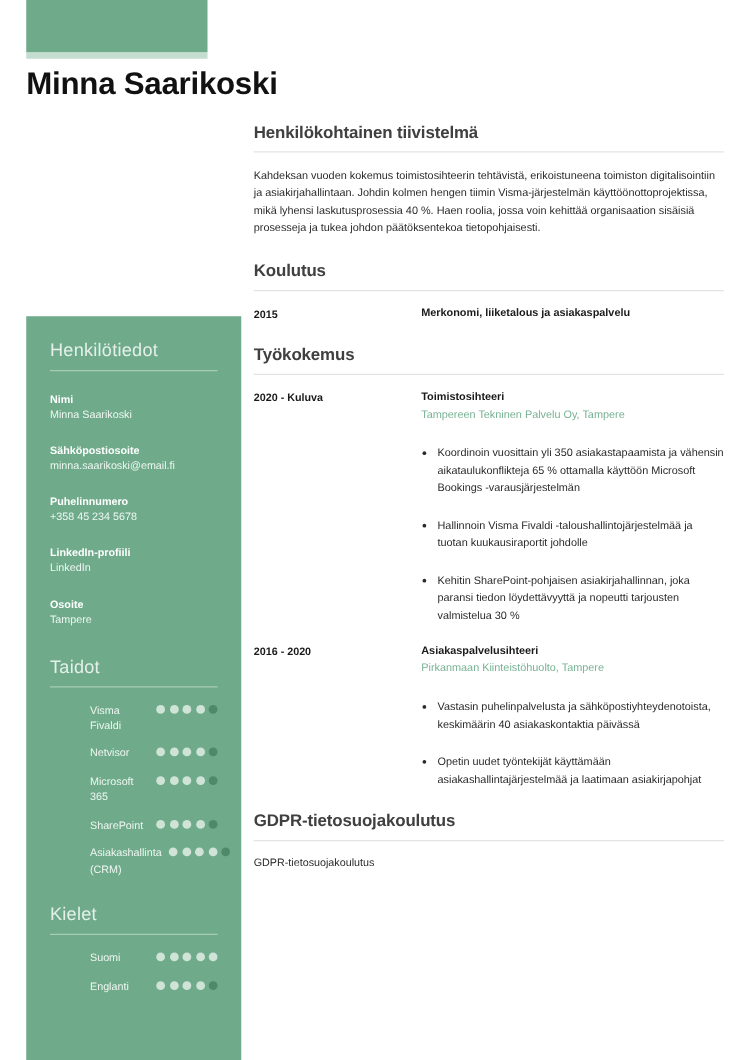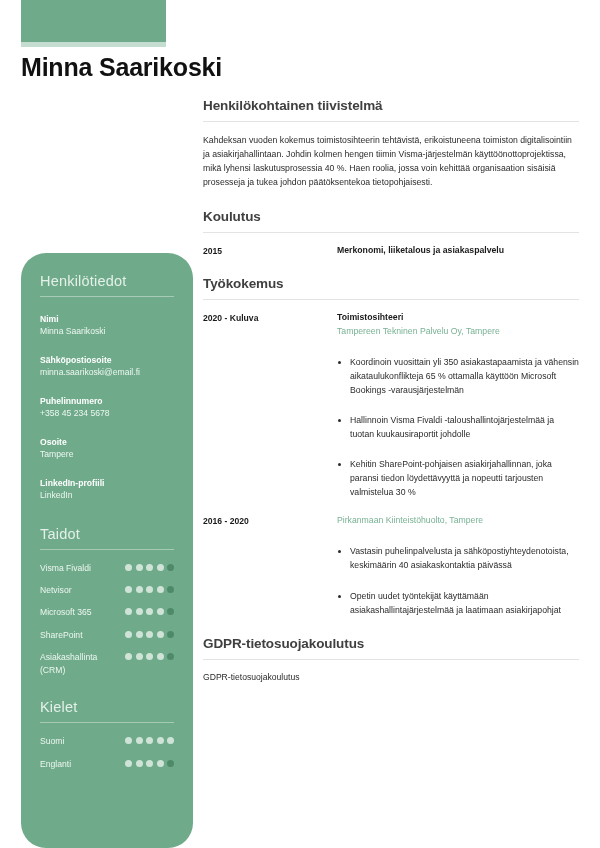--- a/index.html
+++ b/index.html
@@ -23,39 +23,39 @@
 
   
   .name {
     position:absolute; left:21px; top:53px; width:500px;
     font-size:25px; font-weight:bold; color:#111; letter-spacing:-0.2px;
   }
 
   
   .sidebar {
     position:absolute; left:21px; top:253px; width:172px; height:595px;
-    background:#6fab8a; padding:20px 19px 0 19px;border-radius:25px;
+    background:#6fab8a; padding:20px 19px 0 19px;
   }
   .side-head {
     font-size:14.5px; color:#e4f0e9; font-weight:400; letter-spacing:.2px;
     margin-bottom:7px;
   }
   .side-rule { height:1px; background:#a8cbb7; margin-bottom:12px; }
 
   .field { margin-bottom:11px;margin-top:16px; }
   .field-label { font-size:8.6px; font-weight:bold; color:#ffffff; line-height:1.45; }
   .field-value { font-size:8.6px; color:#eef6f1; line-height:1.45; }
 
   .side-gap { height:13px; }
 
   .rate-row {
     display:flex; align-items:flex-start; justify-content:space-between;
     margin-bottom:10px; gap:6px;
   }
-  .rate-label { font-size:8.6px; color:#eef6f1; line-height:1.45; flex:1; }
+  .rate-label { font-size:8.6px; color:#eef6f1; line-height:1.45; flex:1;margin-left:32px; }
   .dots { display:flex; gap:3.5px; align-items:center; padding-top:2px; flex-shrink:0; }
   .dot { width:7px; height:7px; border-radius:50%; }
   .dot.on  { background:#cfe4d7; }
   .dot.off { background:#4e8a69; }
 
   
   .main { position:absolute; left:203px; top:98px; width:376px; }
 
   .sec-title {
     font-size:13.5px; font-weight:bold; color:#404040; letter-spacing:-0.1px;
@@ -103,26 +103,26 @@
           </div>
           <div class="field">
             <div class="field-label">Sähköpostiosoite</div>
             <div class="field-value">minna.saarikoski@email.fi</div>
           </div>
           <div class="field">
             <div class="field-label">Puhelinnumero</div>
             <div class="field-value">+358 45 234 5678</div>
           </div>
           <div class="field">
+            <div class="field-label">LinkedIn-profiili</div>
+            <div class="field-value">LinkedIn</div>
+          </div>
+          <div class="field">
             <div class="field-label">Osoite</div>
             <div class="field-value">Tampere</div>
-          </div>
-          <div class="field">
-            <div class="field-label">LinkedIn-profiili</div>
-            <div class="field-value">LinkedIn</div>
           </div>
         </div>
     </div>
 
     <div class="side-gap"></div>
 
     <div>
       <div class="side-head">Taidot</div>
       <div class="side-rule"></div>
       <div id="skill-list">
@@ -247,20 +247,21 @@
               <ul class="bullets">
                 <li>Koordinoin vuosittain yli 350 asiakastapaamista ja vähensin aikataulukonflikteja 65 % ottamalla käyttöön Microsoft Bookings -varausjärjestelmän</li>
                 <li>Hallinnoin Visma Fivaldi -taloushallintojärjestelmää ja tuotan kuukausiraportit johdolle</li>
                 <li>Kehitin SharePoint-pohjaisen asiakirjahallinnan, joka paransi tiedon löydettävyyttä ja nopeutti tarjousten valmistelua 30 %</li>
               </ul>
             </div>
           </div>
           <div class="entry" style="margin-top: 14px;">
             <div class="entry-date">2016 - 2020</div>
             <div class="entry-body">
+              <div class="entry-title">Asiakaspalvelusihteeri</div>
               <div class="entry-sub">Pirkanmaan Kiinteistöhuolto, Tampere</div>
               <ul class="bullets">
                 <li>Vastasin puhelinpalvelusta ja sähköpostiyhteydenotoista, keskimäärin 40 asiakaskontaktia päivässä</li>
                 <li>Opetin uudet työntekijät käyttämään asiakashallintajärjestelmää ja laatimaan asiakirjapohjat</li>
               </ul>
             </div>
           </div>
         </div>
     </div>
 

